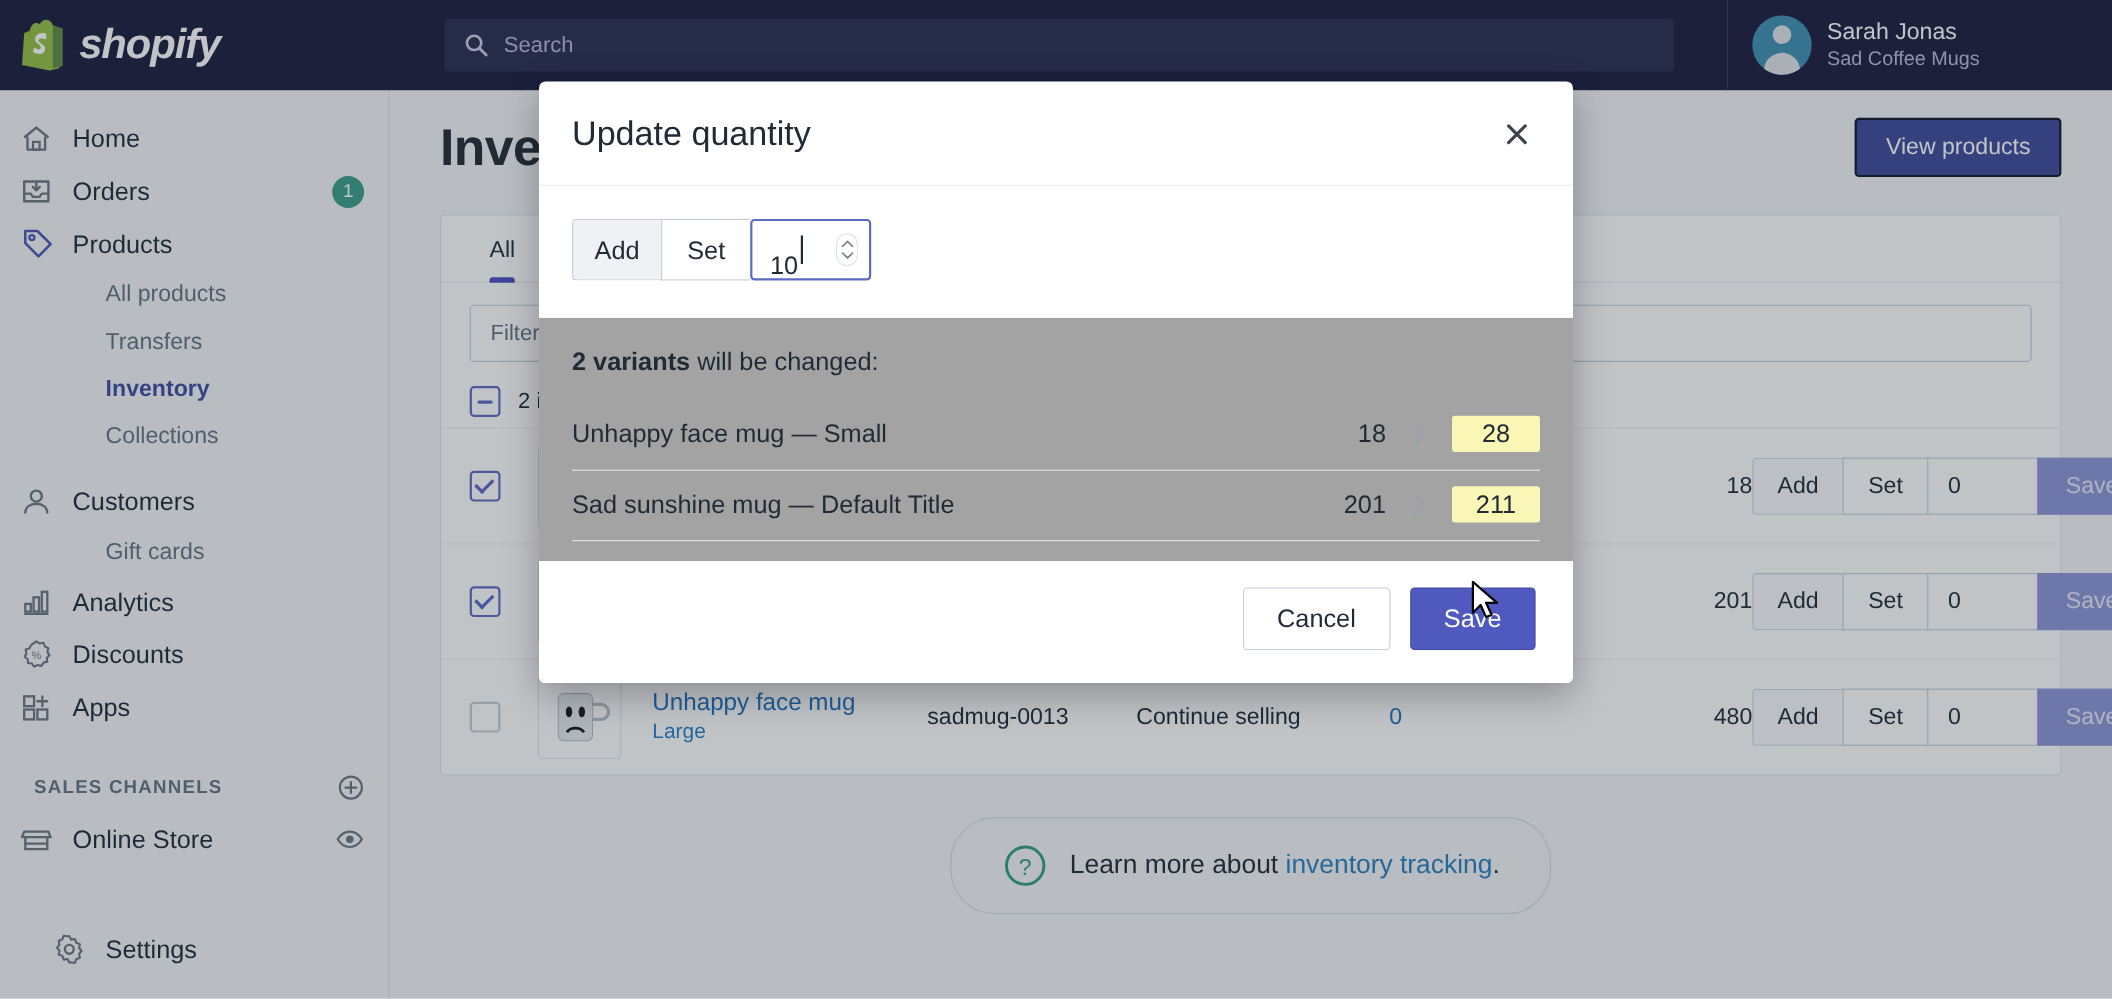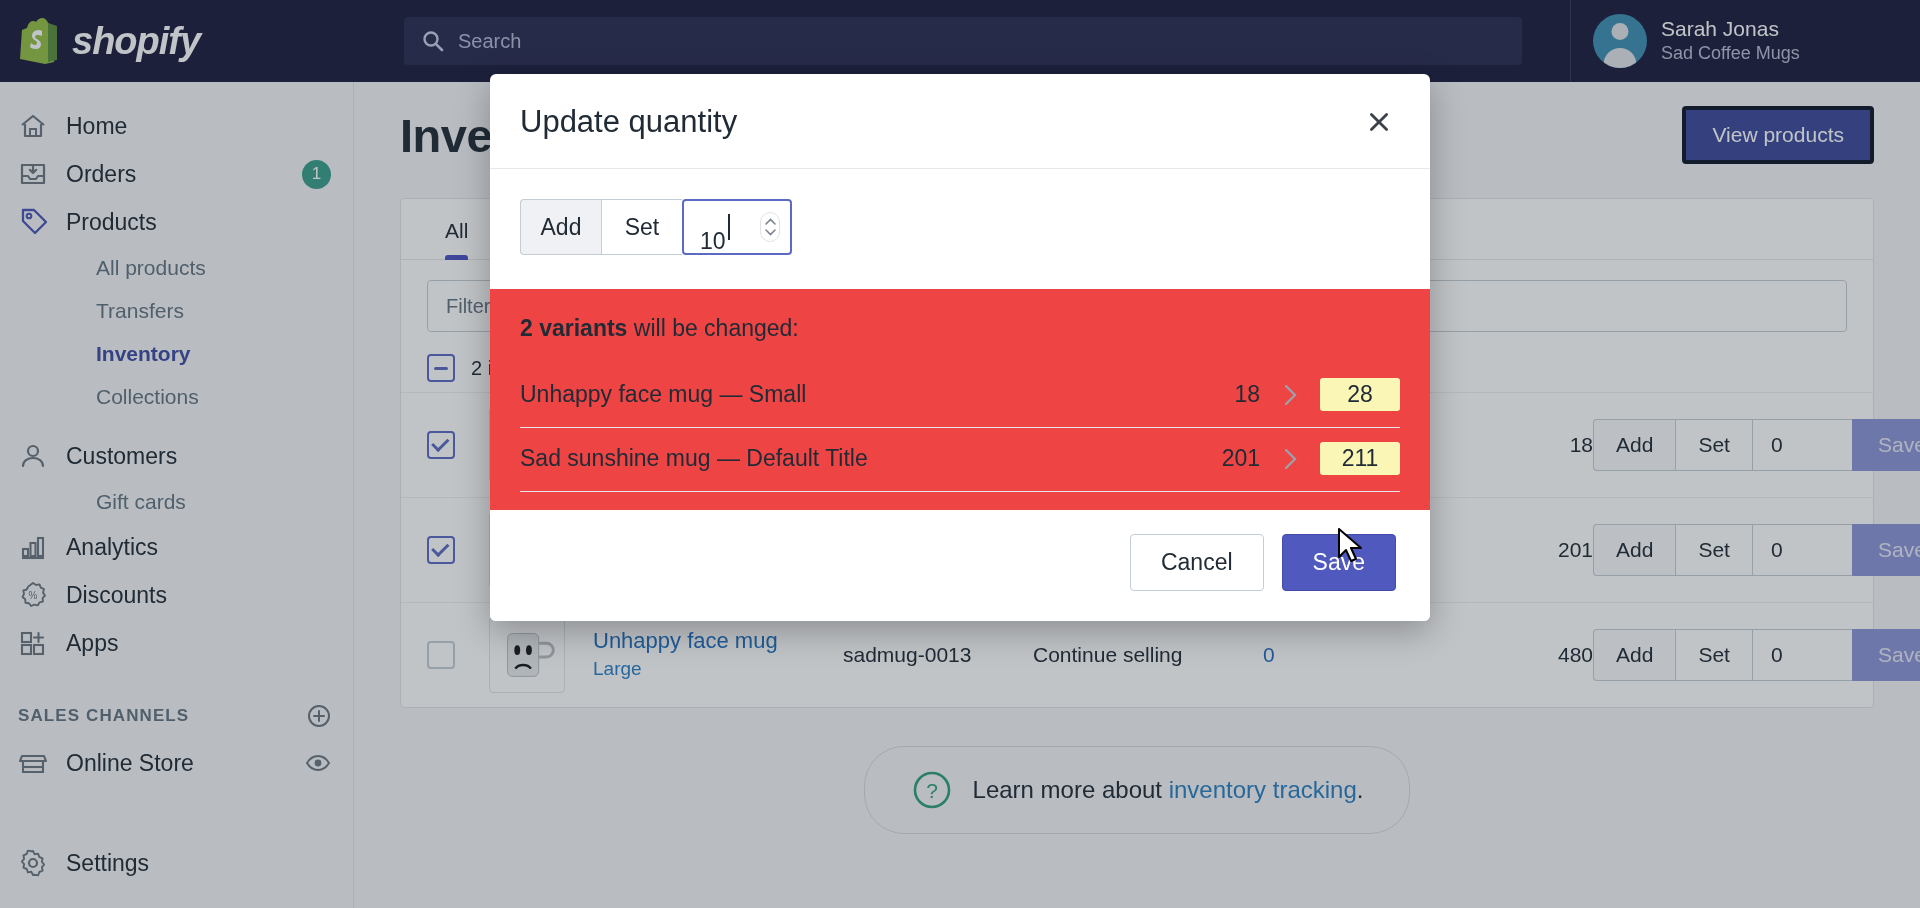--- a/index.html
+++ b/index.html
@@ -70,38 +70,38 @@
   .badge {
     margin-left: auto; min-width: 29px; height: 29px; border-radius: 15px;
     background: #3a9e8b; color: #ffffff; font-size: 17px;
     display: flex; align-items: center; justify-content: center; padding: 0 8px;
   }
   .sec-head {
     display: flex; align-items: center; padding: 0 22px 0 18px;
     height: 46px; margin-top: 26px;
   }
   .sec-head .sl {
-    font-size: 17px; letter-spacing: 1.1px; color: #637381; font-weight: bold;
+    font-size: 17px; letter-spacing: 1.1px; color: #637381; font-weight: bold; margin-left: 13px;
   }
   .sec-head .plus { margin-left: auto; width: 24px; height: 24px; }
   .eye { margin-left: auto; width: 26px; height: 26px; }
-  .settings-row { margin-top: 52px; }
+  .settings-row { margin-top: 52px; margin-left: 30px; }
 
   
   .main {
     position: absolute; top: 82px; left: 354px; width: 1566px; height: 826px;
     background: #f4f6f8; overflow: hidden;
   }
   .page-head {
     display: flex; align-items: center; padding: 24px 46px 0 46px;
   }
   .page-title { font-size: 47px; font-weight: bold; color: #212b36; letter-spacing: -0.5px; }
   .btn-primary {
     margin-left: auto; background: #3d4a9c; color: #ffffff; font-size: 21px;
-    border: 4px solid #0f172a; border-radius: 4px; padding: 13px 26px; cursor: pointer;
+    border: 2px solid #0f172a; border-radius: 4px; padding: 13px 26px; cursor: pointer;
   }
   .card {
     margin: 34px 46px 0 46px; background: #ffffff;
     border: 1px solid #e0e3e8; border-radius: 4px;
   }
   .tabs { display: flex; border-bottom: 1px solid #e6e8eb; padding-left: 22px; }
   .tab {
     padding: 20px 22px 16px 22px; font-size: 21px; color: #212b36; position: relative;
   }
   .tab.active::after {
@@ -202,21 +202,21 @@
   }
   .qnum .val { font-size: 23px; color: #212b36; margin-top: 28px; }
   .qnum .caret {
     width: 2px; height: 26px; background: #212b36; margin-left: 2px;
   }
   .qnum .spin {
     margin-left: auto; width: 20px; height: 30px; display: flex; flex-direction: column;
     align-items: center; justify-content: center; gap: 4px;
     border: 1px solid #dfe3e8; border-radius: 10px;
   }
-  .m-list { background: #ef4444; padding: 26px 30px 18px 30px; }
+  .m-list { background: #a3a3a3; padding: 26px 30px 18px 30px; }
   .m-intro { font-size: 23px; color: #212b36; margin-bottom: 22px; }
   .m-intro b { font-weight: bold; }
   .vrow {
     display: flex; align-items: center; padding: 14px 0 16px 0;
     border-bottom: 1px solid #e3e6ea; font-size: 23px; color: #212b36;
   }
   .vrow:last-child { border-bottom: 1px solid #e3e6ea; }
   .vname { flex: 1; }
   .vold { width: 120px; text-align: right; }
   .varrow { width: 60px; display: flex; justify-content: center; }

